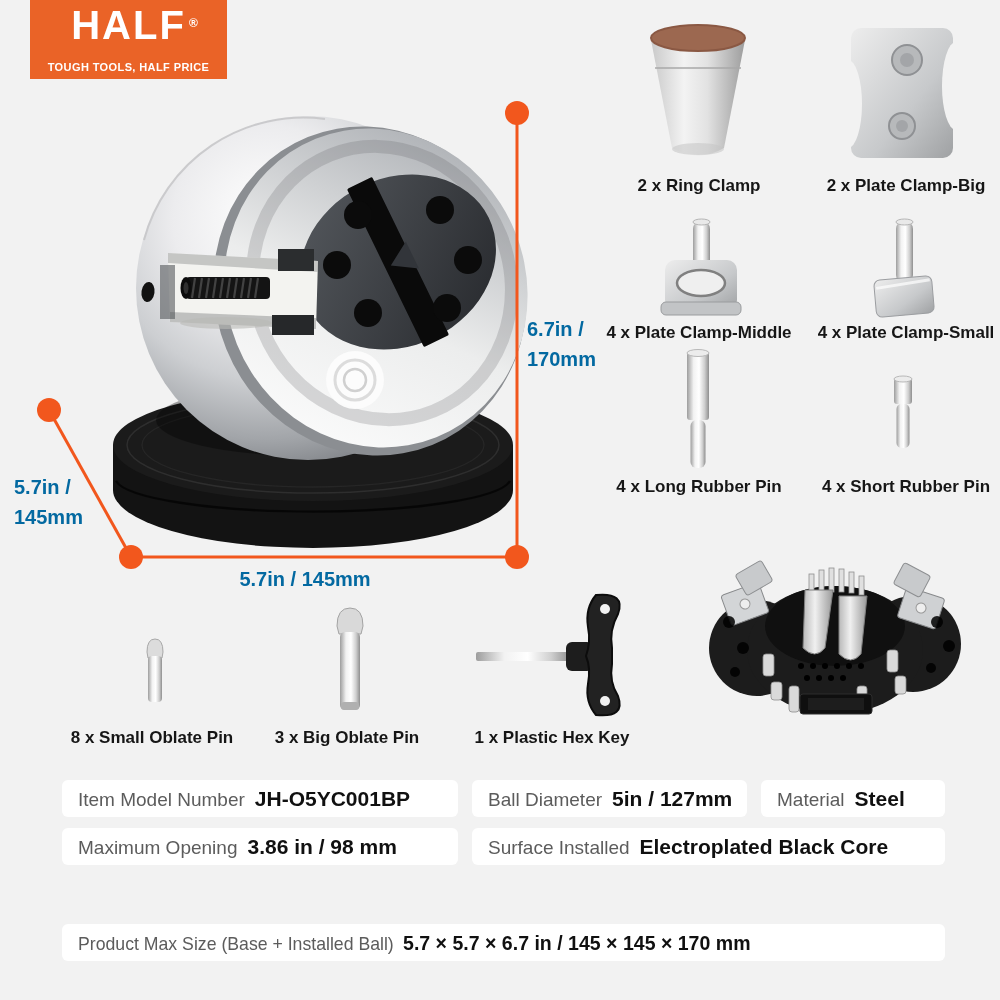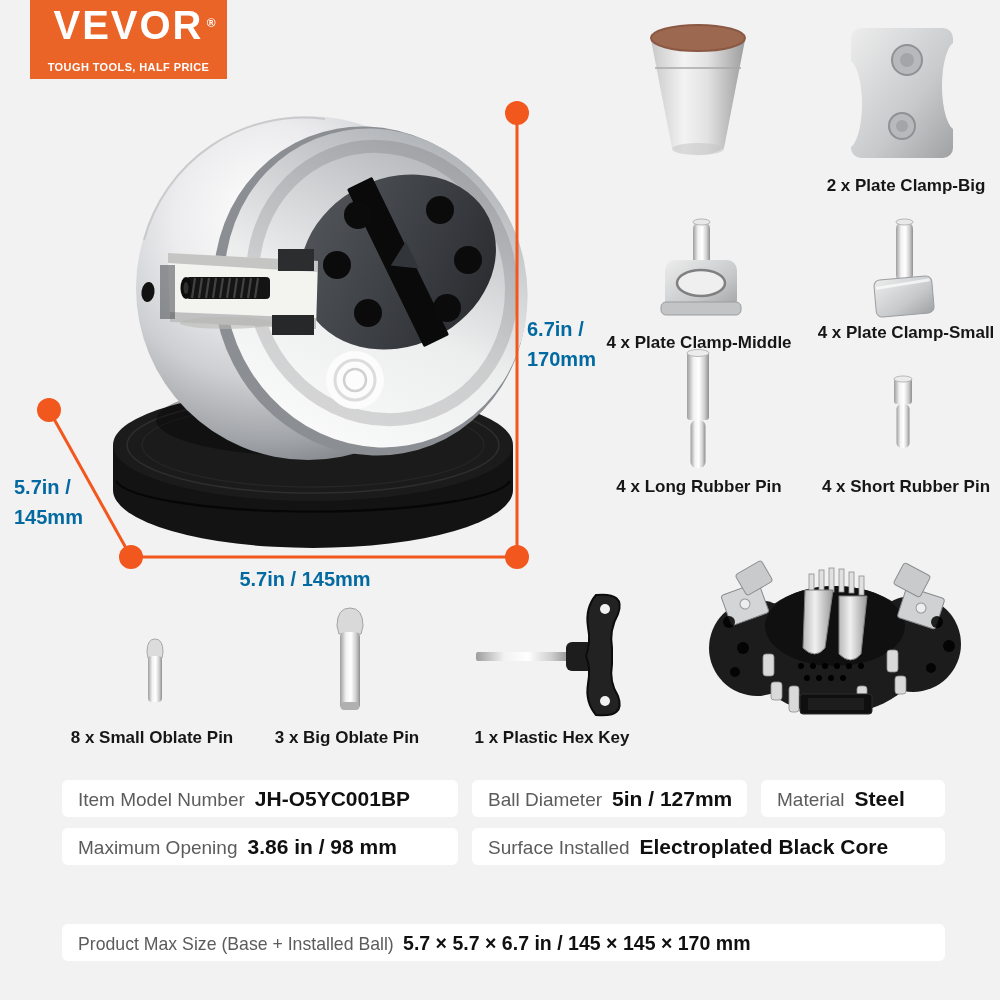--- a/index.html
+++ b/index.html
@@ -31,21 +31,21 @@
   .spec-value{font-size:21px;font-weight:700;color:#101010;}
   svg{display:block;}
 </style>
 </head>
 <body>
 
 <div id="canvas">
 
   <div class="abs logo">
     <div class="logo-word">
-      <span>VEVOR</span><sup>®</sup>
+      <span>HALF</span><sup>®</sup>
     </div>
     <div class="logo-tag">TOUGH TOOLS, HALF PRICE</div>
   </div>
 
   <svg class="abs" style="left:20px;top:85px" width="520" height="490" viewBox="0 0 520 490" aria-hidden="true">
     <defs>
       <radialGradient id="sphereGrad" cx="38%" cy="30%" r="78%">
         <stop offset="0" stop-color="#ffffff"></stop>
           <stop offset=".35" stop-color="#ececee"></stop>
         <stop offset=".6" stop-color="#cdcfd2"></stop>
@@ -306,22 +306,23 @@
         <circle cx="156" cy="128" r="3"></circle>
       <circle cx="102" cy="140" r="3"></circle>
         <circle cx="114" cy="140" r="3"></circle>
         <circle cx="126" cy="140" r="3"></circle>
       <circle cx="138" cy="140" r="3"></circle>
     </g>
     <rect x="95" y="156" width="72" height="20" rx="3" fill="#0f0f0f" stroke="#2c2c2c"></rect>
     <rect x="103" y="160" width="56" height="12" fill="#1d1d1d"></rect>
   </svg>
 
+  <div class="abs acc-label" style="left:599px;top:176px;width:200px">2 x Ring Clamp</div>
   <div class="abs acc-label" style="left:806px;top:176px;width:200px">2 x Plate Clamp-Big</div>
-  <div class="abs acc-label" style="left:589px;top:333px;width:220px">4 x Plate Clamp-Middle</div>
+  <div class="abs acc-label" style="left:589px;top:323px;width:220px">4 x Plate Clamp-Middle</div>
   <div class="abs acc-label" style="left:796px;top:323px;width:220px">4 x Plate Clamp-Small</div>
   <div class="abs acc-label" style="left:599px;top:477px;width:200px">4 x Long Rubber Pin</div>
   <div class="abs acc-label" style="left:806px;top:477px;width:200px">4 x Short Rubber Pin</div>
   <div class="abs acc-label" style="left:52px;top:728px;width:200px">8 x Small Oblate Pin</div>
   <div class="abs acc-label" style="left:247px;top:728px;width:200px">3 x Big Oblate Pin</div>
   <div class="abs acc-label" style="left:452px;top:728px;width:200px">1 x Plastic Hex Key</div>
 
   <div class="abs spec-cell" style="left:62px;top:780px;width:396px">
     <div class="spec-inner">
       <span class="spec-label">Item Model Number</span>

